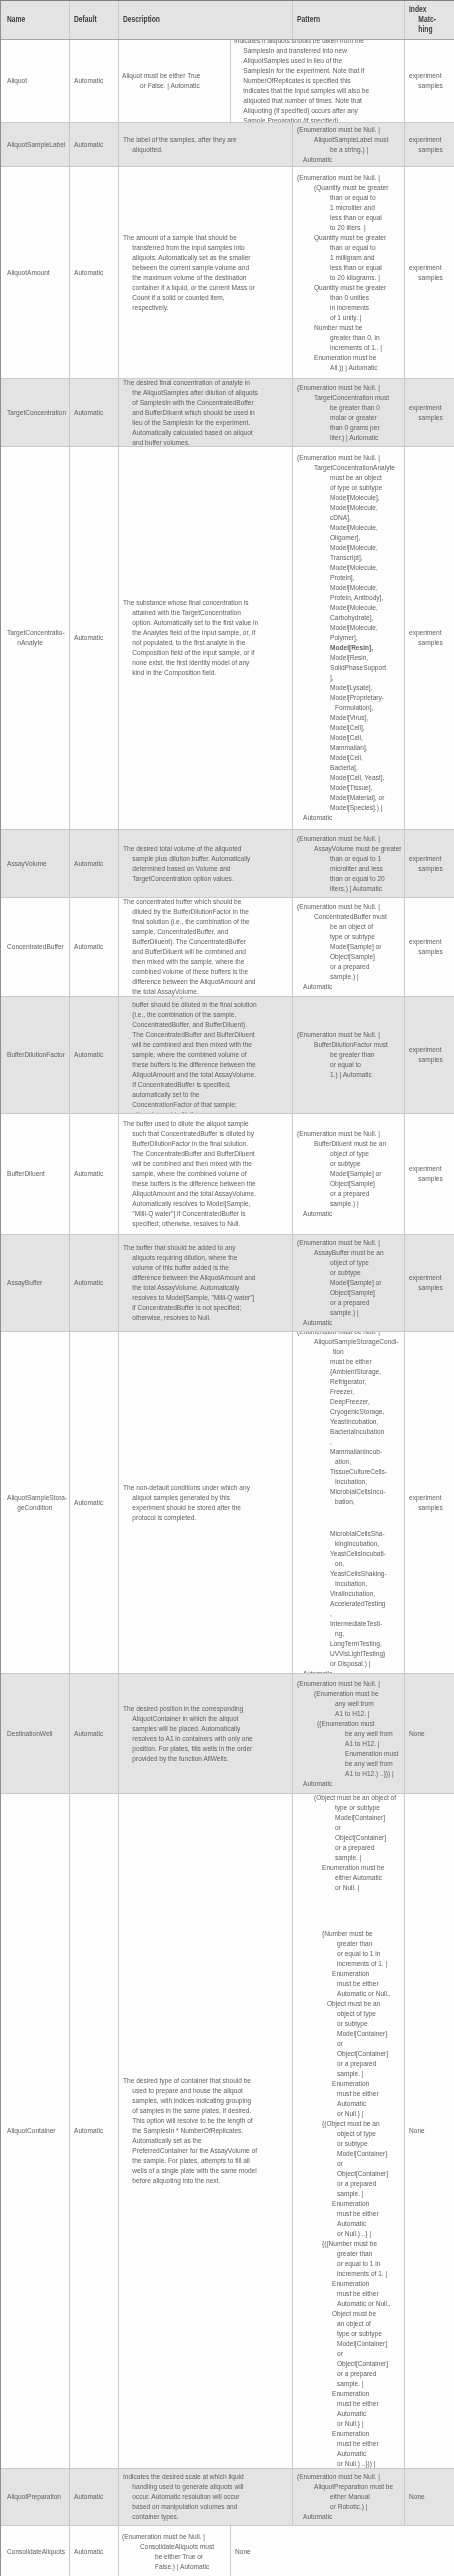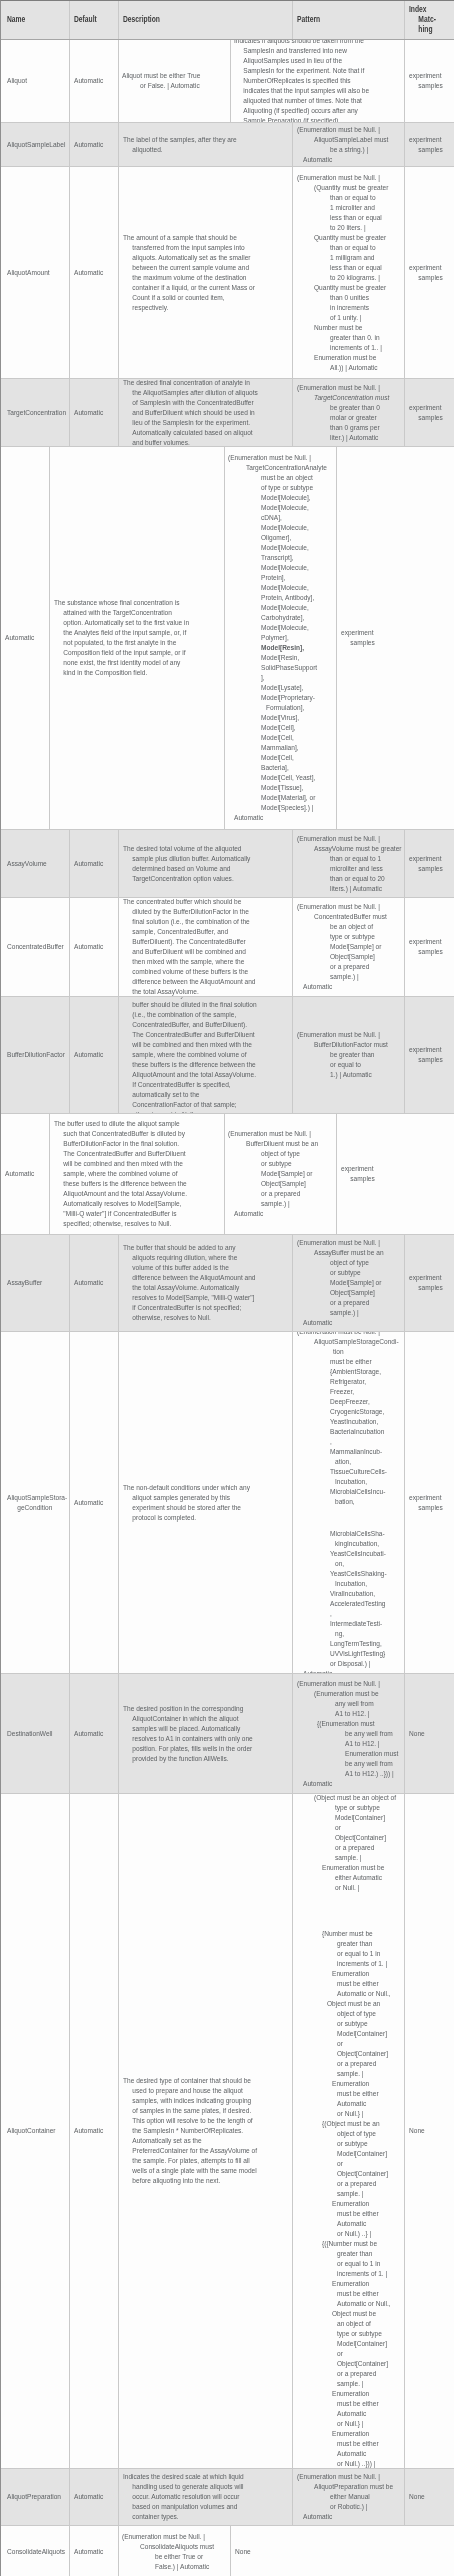--- a/index.html
+++ b/index.html
@@ -217,34 +217,40 @@
         </div>
       </div>
       <div class="cell c-desc">
         <div class="shrink">
           <div class="hang">The desired final concentration of analyte in the AliquotSamples after dilution of aliquots of SamplesIn with the ConcentratedBuffer and BufferDiluent which should be used in lieu of the SamplesIn for the experiment. Automatically calculated based on aliquot and buffer volumes.</div>
         </div>
       </div>
       <div class="cell c-pat">
         <div class="plines">
           <div class="pl" style="padding-left: 0px;"><span class="sx">(Enumeration must be Null. |</span></div>
-          <div class="pl" style="padding-left: 17.7px; font-style: italic;"><span class="sx">TargetConcentration must</span></div>
+          <div class="pl" style="padding-left: 17.7px;"><span class="sx">TargetConcentration must</span></div>
           <div class="pl" style="padding-left: 33px;"><span class="sx">be greater than 0</span></div>
           <div class="pl" style="padding-left: 33px;"><span class="sx">molar or greater</span></div>
           <div class="pl" style="padding-left: 33px;"><span class="sx">than 0 grams per</span></div>
           <div class="pl" style="padding-left: 33px;"><span class="sx">liter.) | Automatic</span></div>
         </div>
       </div>
       <div class="cell c-idx">
         <div class="shrink">
           <div class="hang">experiment samples</div>
         </div>
       </div>
     </div>
     <div class="row" style="height: 383px;">
+      <div class="cell c-name">
+        <div class="shrink">
+          <div class="hang pre">TargetConcentratio-
+nAnalyte</div>
+        </div>
+      </div>
       <div class="cell c-def">
         <div class="shrink">
           <div class="hang">Automatic</div>
         </div>
       </div>
       <div class="cell c-desc">
         <div class="shrink">
           <div class="hang">The substance whose final concentration is attained with the TargetConcentration option. Automatically set to the first value in the Analytes field of the input sample, or, if not populated, to the first analyte in the Composition field of the input sample, or if none exist, the first identity model of any kind in the Composition field.</div>
         </div>
       </div>
@@ -387,20 +393,25 @@
           <div class="pl" style="padding-left: 33px;"><span class="sx">1.) | Automatic</span></div>
         </div>
       </div>
       <div class="cell c-idx">
         <div class="shrink">
           <div class="hang">experiment samples</div>
         </div>
       </div>
     </div>
     <div class="row" style="height: 121px;">
+      <div class="cell c-name">
+        <div class="shrink">
+          <div class="hang pre">BufferDiluent</div>
+        </div>
+      </div>
       <div class="cell c-def">
         <div class="shrink">
           <div class="hang">Automatic</div>
         </div>
       </div>
       <div class="cell c-desc">
         <div class="shrink">
           <div class="hang">The buffer used to dilute the aliquot sample such that ConcentratedBuffer is diluted by BufferDilutionFactor in the final solution. The ConcentratedBuffer and BufferDiluent will be combined and then mixed with the sample, where the combined volume of these buffers is the difference between the AliquotAmount and the total AssayVolume. Automatically resolves to Model[Sample, "Milli-Q water"] if ConcentratedBuffer is specified; otherwise, resolves to Null.</div>
         </div>
       </div>

